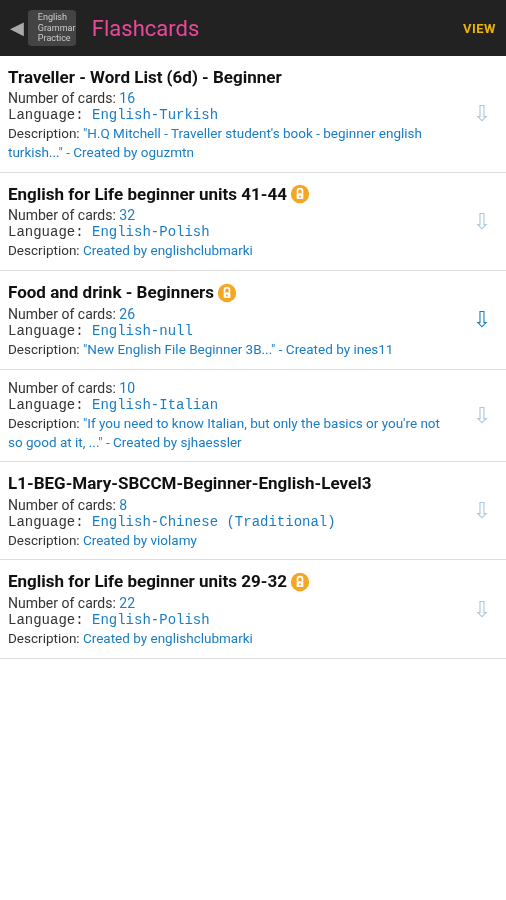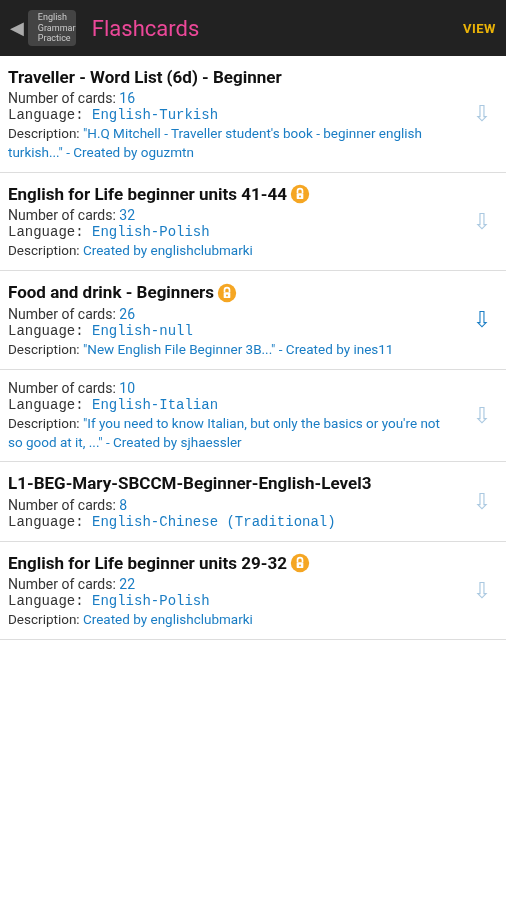--- a/index.html
+++ b/index.html
@@ -215,20 +215,23 @@
   </div>
     <div class="list-item">
     <div class="item-content">
       <div class="item-title">L1-BEG-Mary-SBCCM-Beginner-English-Level3</div>
       <div class="item-cards">
         Number of cards: <span class="highlight">8</span>
       </div>
       <div class="item-lang">
         Language: <span class="highlight">English-Chinese (Traditional)</span>
       </div>
+      <div class="item-desc">
+        Description: <span class="highlight">Created by violamy</span>
+      </div>
     </div>
     <div class="download-btn">
       <span class="download-icon-light">⇩</span>
     </div>
   </div>
     <div class="list-item">
     <div class="item-content">
       <div class="item-title">English for Life beginner units 29-32<svg class="badge-lock" viewBox="0 0 24 24" xmlns="http://www.w3.org/2000/svg">
         <circle cx="12" cy="12" r="11" fill="#f5a623"></circle>
         <rect x="8" y="11" width="8" height="7" rx="1" fill="white"></rect>

